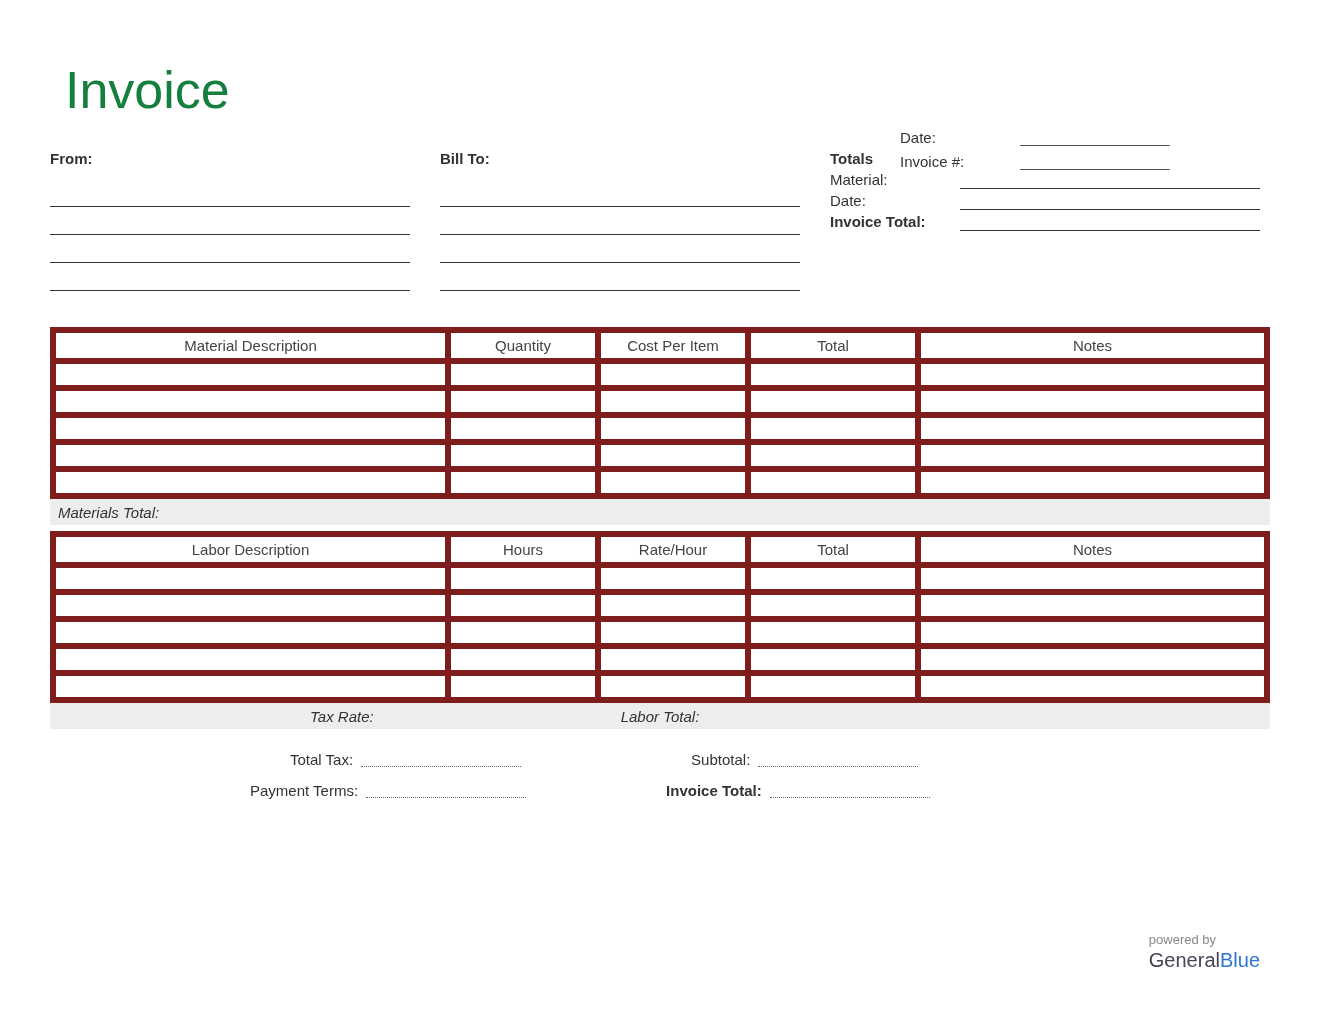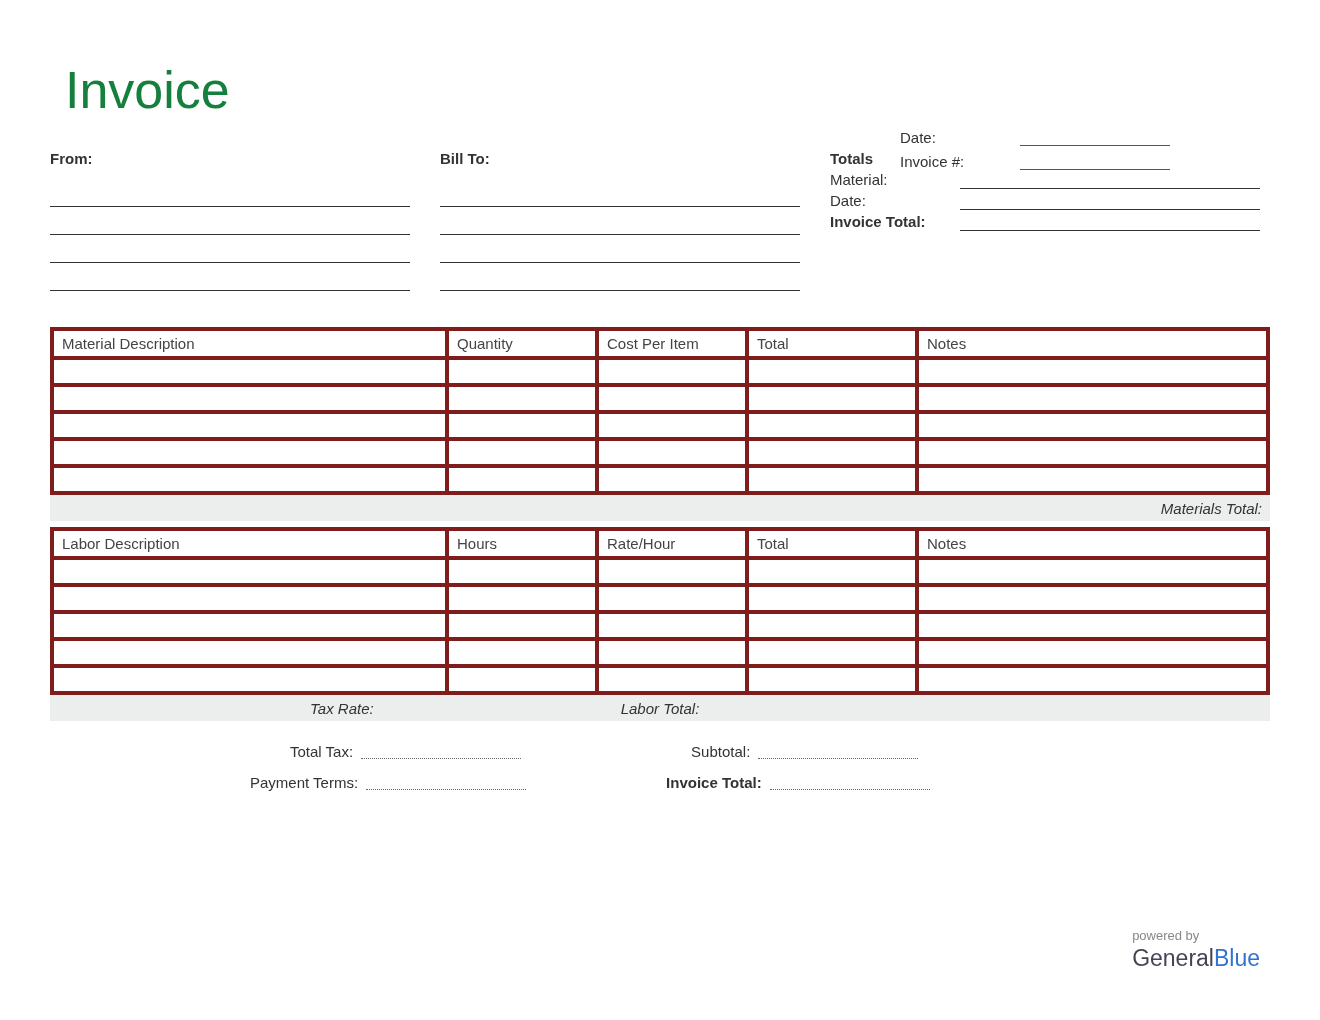--- a/index.html
+++ b/index.html
@@ -89,24 +89,24 @@
     height: 18px;
   }
   .totals-row .bold { font-weight: bold; }
 
   .table {
     width: 100%;
     border-collapse: collapse;
     margin-top: 30px;
   }
   .table th, .table td {
-    border: 4px solid #7f1d1d;
+    border: 6px solid #7f1d1d;
     font-size: 15px;
     font-weight: 400;
-    text-align: left;
+    text-align: center;
     padding: 4px 8px;
     height: 27px;
     color: #444;
   }
   .table th {
     font-weight: 400;
   }
   .col-desc { width: 395px; }
   .col-qty  { width: 150px; }
   .col-cost { width: 150px; }
@@ -118,21 +118,21 @@
     font-style: italic;
     font-size: 15px;
     color: #333;
     padding: 4px 8px;
     margin-top: 0;
     height: 26px;
     display: flex;
     align-items: center;
   }
   .section-total.materials {
-    justify-content: flex-end;
+    justify-content: flex-start;
   }
   .section-total.labor {
     position: relative;
   }
   .section-total.labor .tax {
     position: absolute;
     left: 260px;
     font-style: italic;
     text-align: right;
   }
@@ -170,21 +170,21 @@
     right: 60px;
     bottom: 48px;
     text-align: left;
   }
   .powered .pb {
     font-size: 13px;
     color: #888;
     margin-bottom: 2px;
   }
   .powered .brand {
-    font-size: 23px;
+    font-size: 20px;
     color: #445;
     font-weight: 400;
   }
   .powered .brand .blue {
     color: #2f74d0;
   }
 </style>
 </head>
 <body>
 

